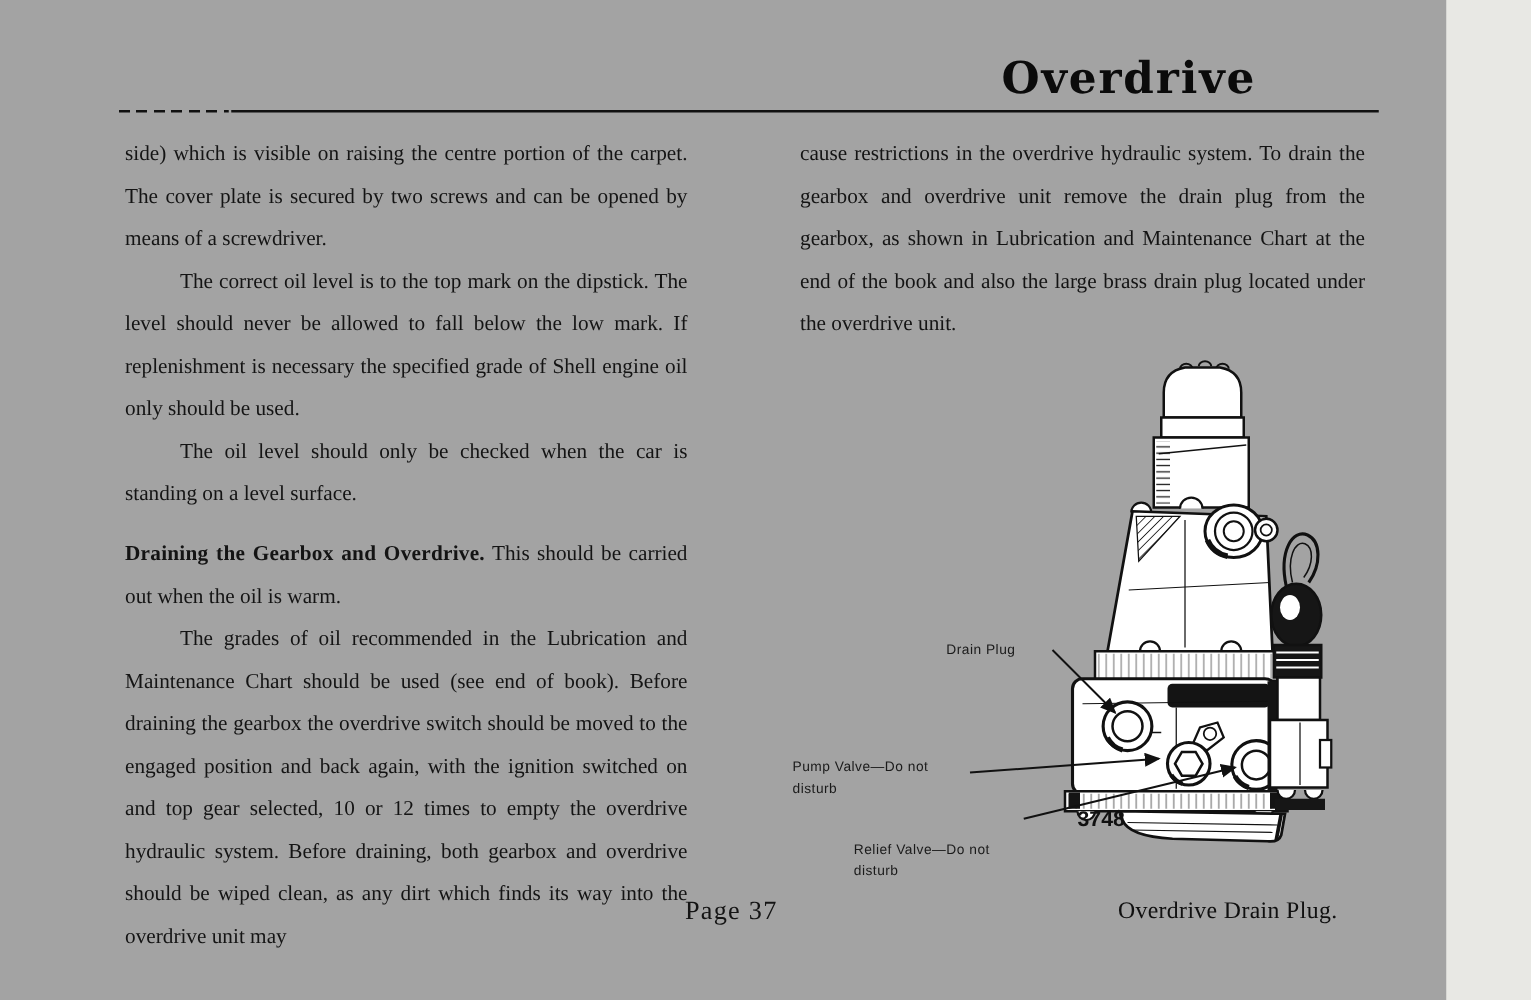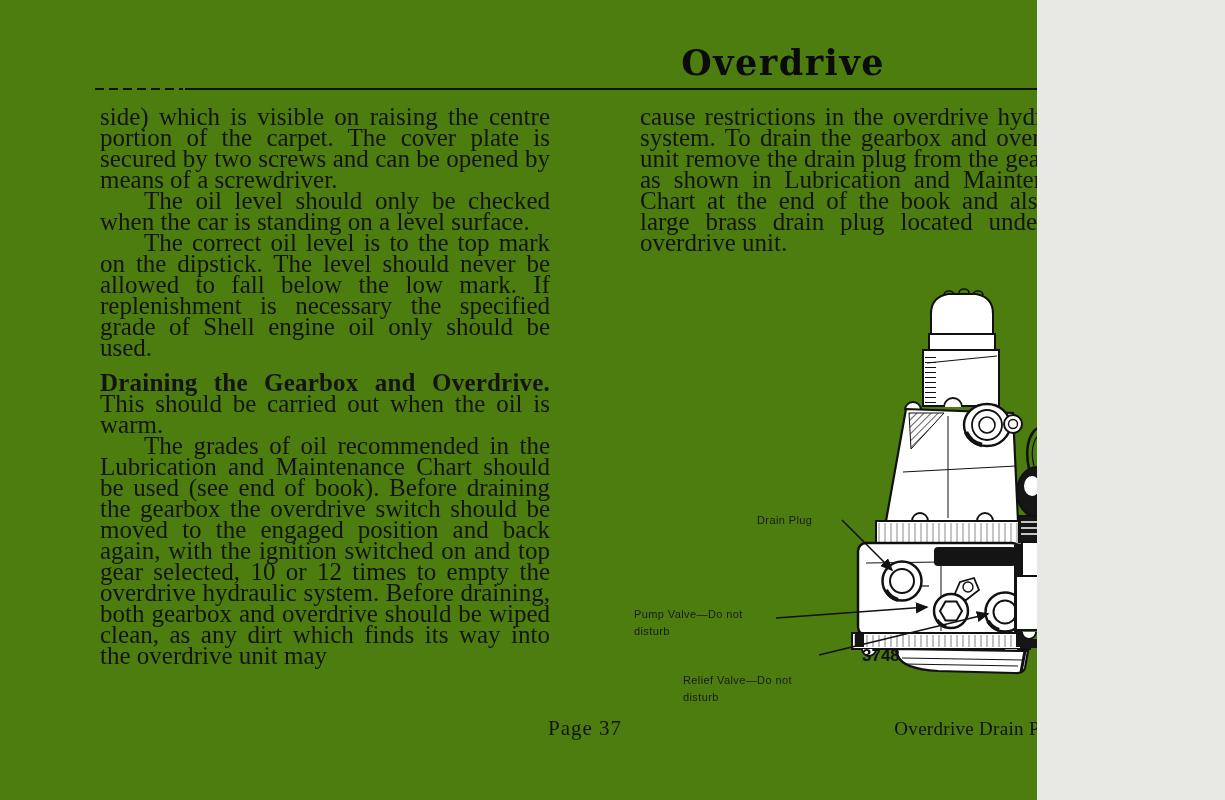--- a/index.html
+++ b/index.html
@@ -1,40 +1,40 @@
 <!DOCTYPE html>
 <html><head>
 <meta charset="utf-8">
 <style>
   html,body{margin:0;padding:0;background:#e8e8e4;}
   .page{
     position:relative;
-    width:1037px;height:800px;
-    background:#4d7c0f;
+    width:1157px;height:800px;
+    background:#a3a3a3;
     overflow:hidden;
     font-family:"Liberation Serif","DejaVu Serif",serif;
     color:#111;
   }
   
   .header-title{
     position:absolute;top:42px;right:152px;
     font-family:"DejaVu Serif","Liberation Serif",serif;
     font-weight:bold;font-size:35px;letter-spacing:1.5px;
     color:#0b0b0b;
   }
   .rule{position:absolute;top:88px;left:95px;width:1008px;height:2px;}
   .rule .dashes{
     position:absolute;left:0;top:0;height:2px;width:88px;
     background:repeating-linear-gradient(90deg,#111 0 9px,transparent 9px 14px);
   }
   .rule .solid{position:absolute;left:90px;top:0;height:2px;width:918px;background:#111;}
   
   .col{
     position:absolute;top:106px;
-    font-size:25px;line-height:21px;
+    font-size:17px;line-height:34px;
     text-align:justify;color:#141414;
   }
   .col-left{left:100px;width:450px;}
   .col-right{left:640px;width:452px;}
   .col p{margin:0;}
   .col p.indent{text-indent:44px;}
   .col p.heading-para{margin-top:14px;}
   .runin{font-weight:bold;letter-spacing:.2px;}
   
   .figure-svg{position:absolute;left:620px;top:283px;width:560px;height:412px;}
@@ -67,22 +67,22 @@
 
   <div class="header-title">Overdrive</div>
 
   <div class="rule">
     <span class="dashes"></span>
     <span class="solid"></span>
   </div>
 
   <div class="col col-left">
     <p>side) which is visible on raising the centre portion of the carpet.  The cover plate is secured by two screws and can be opened by means of a screwdriver.</p>
+    <p class="indent">The correct oil level is to the top mark on the dipstick.  The level should never be allowed to fall below the low mark.  If replenishment is necessary the specified grade of Shell engine oil only should be used.</p>
     <p class="indent">The oil level should only be checked when the car is standing on a level surface.</p>
-    <p class="indent">The correct oil level is to the top mark on the dipstick.  The level should never be allowed to fall below the low mark.  If replenishment is necessary the specified grade of Shell engine oil only should be used.</p>
     <p class="heading-para"><span class="runin">Draining the Gearbox and Overdrive.</span><span>  This should be carried out when the oil is warm.</span></p>
     <p class="indent">The grades of oil recommended in the Lubrication and Maintenance Chart should be used (see end of book).  Before draining the gearbox the overdrive switch should be moved to the engaged position and back again, with the ignition switched on and top gear selected, 10 or 12 times to empty the overdrive hydraulic system.  Before draining, both gearbox and overdrive should be wiped clean, as any dirt which finds its way into the overdrive unit may</p>
   </div>
 
   <div class="col col-right">
     <p>cause restrictions in the overdrive hydraulic system.  To drain the gearbox and overdrive unit remove the drain plug from the gearbox, as shown in Lubrication and Maintenance Chart at the end of the book and also the large brass drain plug located under the overdrive unit.</p>
   </div>
 
   <svg class="figure-svg" viewBox="620 283 560 412">
     <defs>

